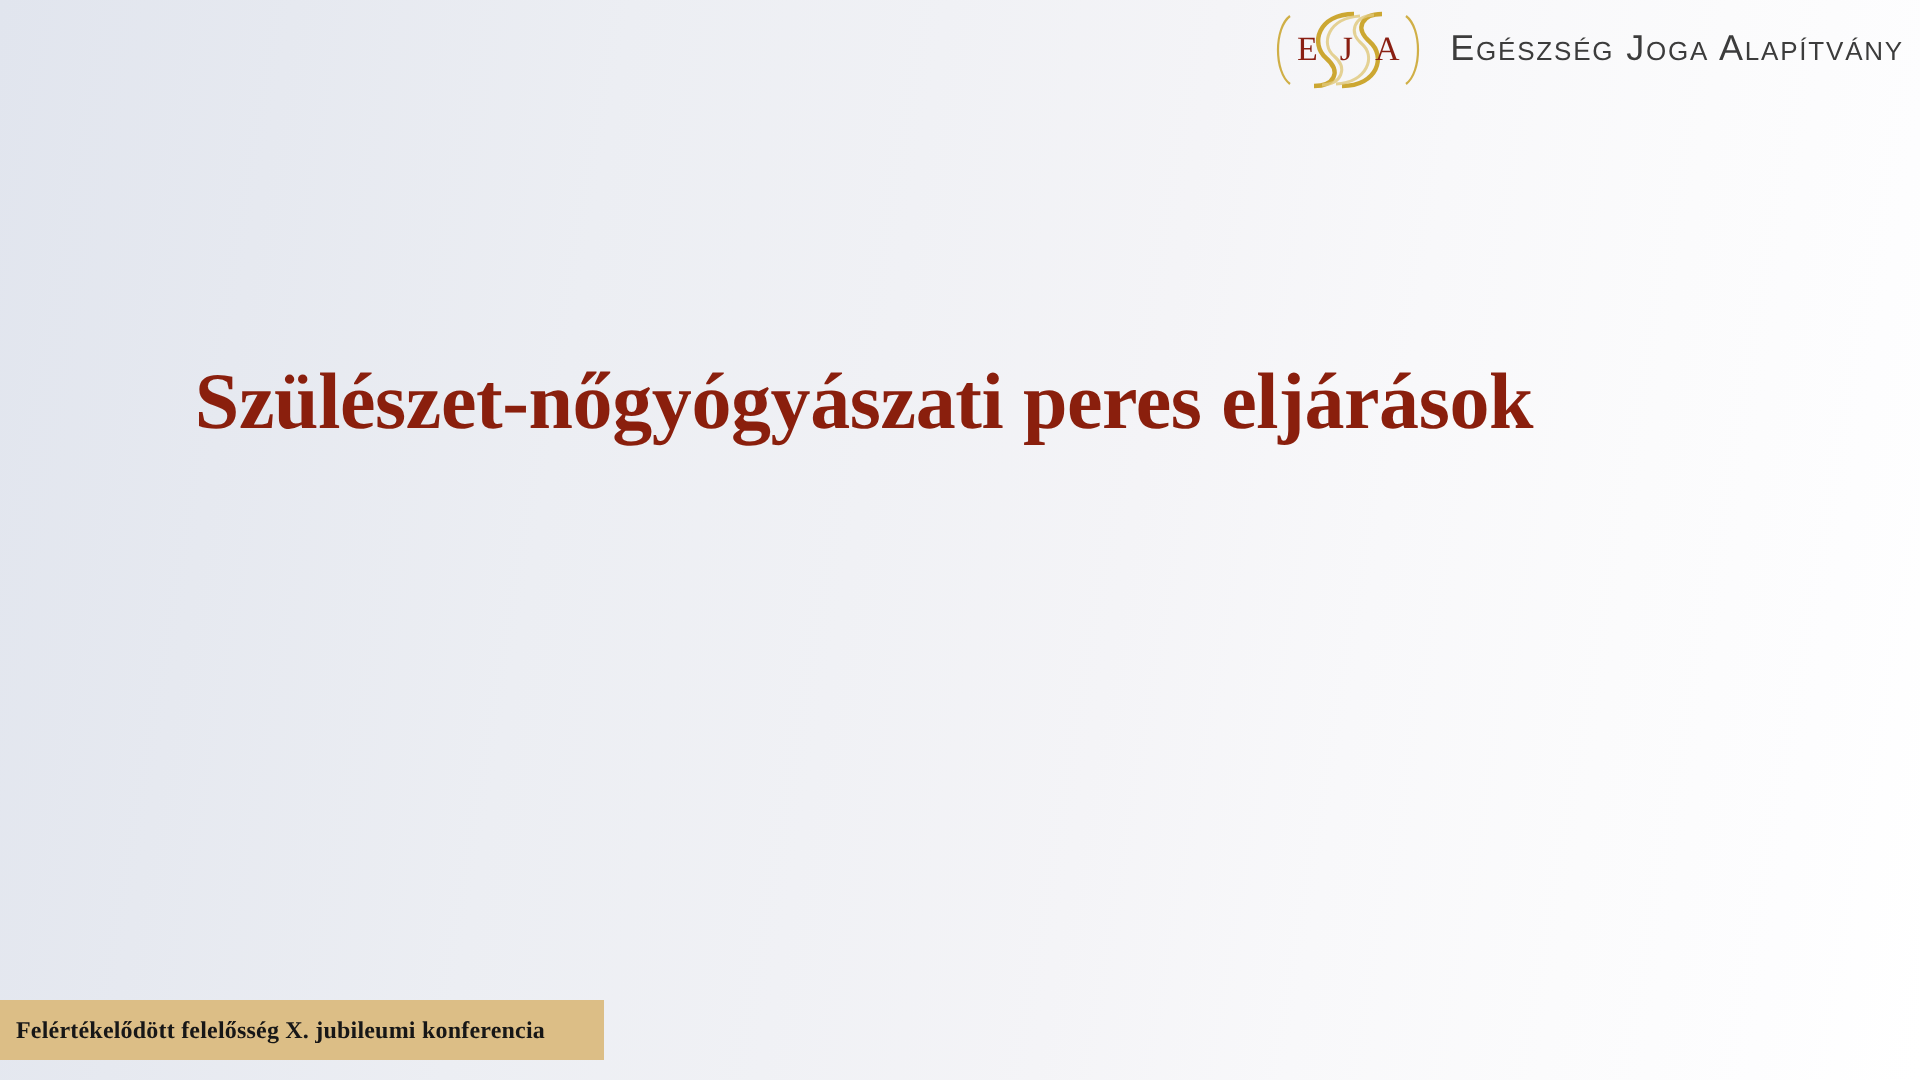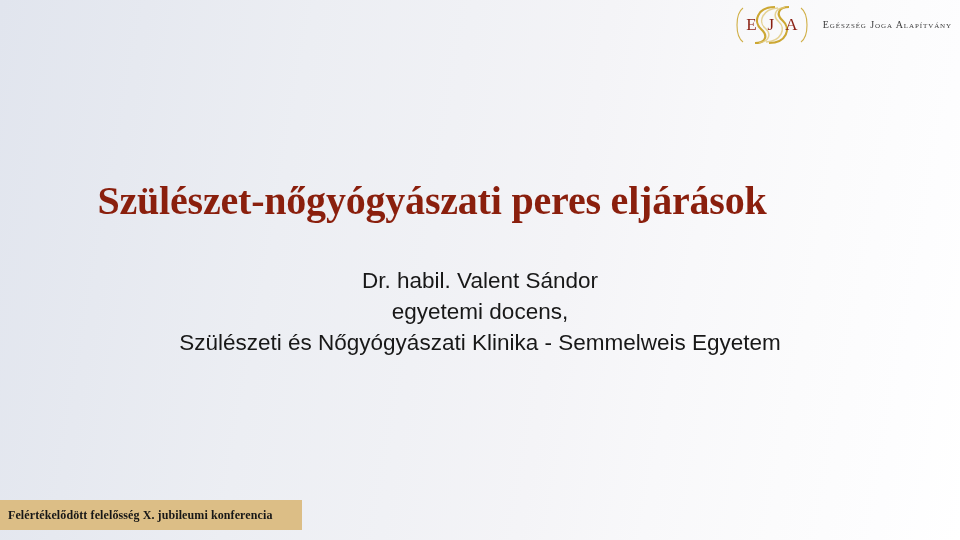--- a/index.html
+++ b/index.html
@@ -54,22 +54,22 @@
     justify-content: center;
     gap: 11px;
     font-family: "Liberation Serif", serif;
     font-size: 17px;
     color: #8a1f12;
     letter-spacing: 0px;
     padding-bottom: 1px;
   }
   .logo-letters span { line-height: 1; }
   .logo-wordmark {
-    font-family: Liberation Serif, serif;
-    font-size: 10px;
+    font-family: Liberation Sans, sans-serif;
+    font-size: 18px;
     color: #3c3c3c;
     font-variant: small-caps;
     letter-spacing: 0.9px;
     white-space: nowrap;
     padding-bottom: 2px;
   }
 
   
   .title {
     position: absolute;
@@ -146,23 +146,18 @@
         <span>J</span>
         <span>A</span>
       </div>
     </div>
 
     <div class="logo-wordmark">Egészség Joga Alapítvány</div>
   </div>
 
   <h1 class="title">Szülészet-nőgyógyászati peres eljárások</h1>
 
-  <div class="subtitle">
-    <span class="line">Dr. habil. Valent Sándor</span>
-    <span class="line">egyetemi docens,</span>
-    <span class="line">Szülészeti és Nőgyógyászati Klinika - Semmelweis Egyetem</span>
-  </div>
 
   <div class="footer-banner">
     <span class="footer-banner-text">Felértékelődött felelősség X. jubileumi konferencia</span>
   </div>
 
 </div>
 
 </body></html>

